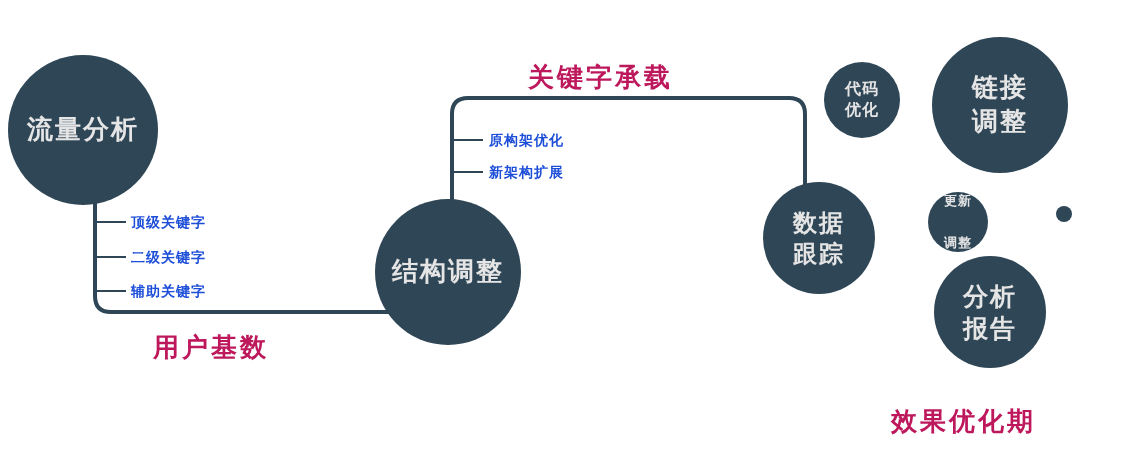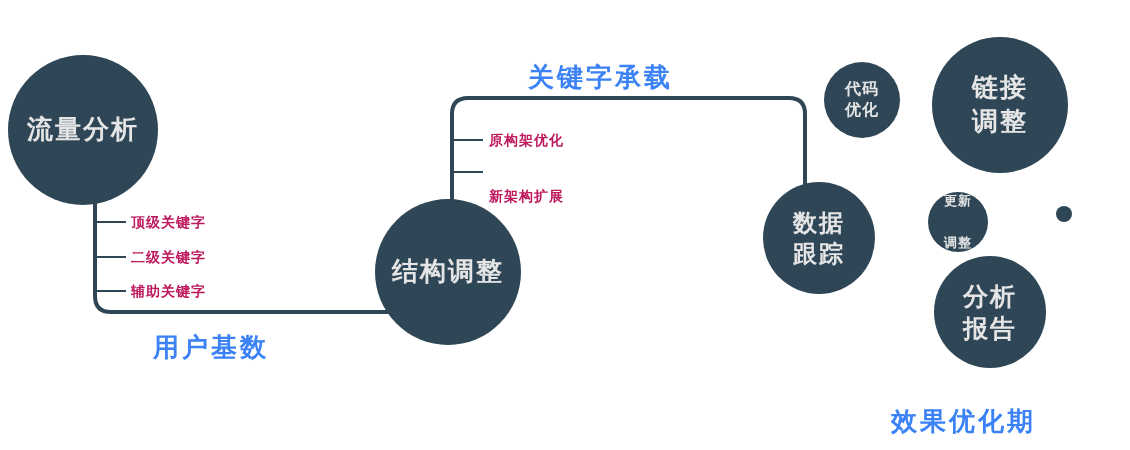--- a/index.html
+++ b/index.html
@@ -46,41 +46,41 @@
   .n-traffic        { left: 8px;  top: 55px;  width: 150px; height: 150px; font-size: 26px; }
   .n-structure      { left: 375px; top: 199px; width: 146px; height: 146px; font-size: 26px; }
   .n-data-tracking  { left: 763px; top: 182px; width: 112px; height: 112px; font-size: 24px; }
   .n-code-opt       { left: 824px; top: 62px;  width: 76px;  height: 76px;  font-size: 16px; letter-spacing: 1px; }
   .n-link-adjust    { left: 932px; top: 37px;  width: 136px; height: 136px; font-size: 26px; }
   .n-update-adjust  { left: 928px; top: 192px; width: 60px;  height: 60px;  font-size: 13px; font-weight: 700; letter-spacing: 1px; gap: 25px; }
   .n-analysis-report{ left: 934px; top: 256px; width: 112px; height: 112px; font-size: 25px; }
   .n-dot            { left: 1056px; top: 206px; width: 16px; height: 16px; }
   .edge-label {
     position: absolute;
-    color: #3b82f6;
+    color: #be185d;
     font-weight: 700;
     letter-spacing: 3px;
     white-space: nowrap;
   }
   .l-user-base   { left: 153px; top: 330px; font-size: 26px; }
   .l-keyword     { left: 528px; top: 60px;  font-size: 26px; }
   .l-footer      { left: 891px; top: 404px; font-size: 26px; font-weight: 600; }
   .branch-label {
     position: absolute;
-    color: #be185d;
+    color: #1d4ed8;
     font-size: 14px;
     font-weight: 600;
     letter-spacing: 1px;
     white-space: nowrap;
   }
   .b1-0 { left: 131px; top: 214px; }
   .b1-1 { left: 131px; top: 249px; }
   .b1-2 { left: 131px; top: 283px; }
   .b2-0 { left: 489px; top: 132px; }
-  .b2-1 { left: 489px; top: 164px; margin-top: 24px; }
+  .b2-1 { left: 489px; top: 164px; }
 </style>
 </head>
 <body>
 
 <div class="canvas">
 
   <svg class="connectors" width="1130" height="450" viewBox="0 0 1130 450" aria-hidden="true">
     <path class="main-line" d="M 95 195 L 95 296 Q 95 312 111 312 L 400 312"></path>
     <path class="tick" d="M 95 222 H 126"></path>
     <path class="tick" d="M 95 257 H 126"></path>

